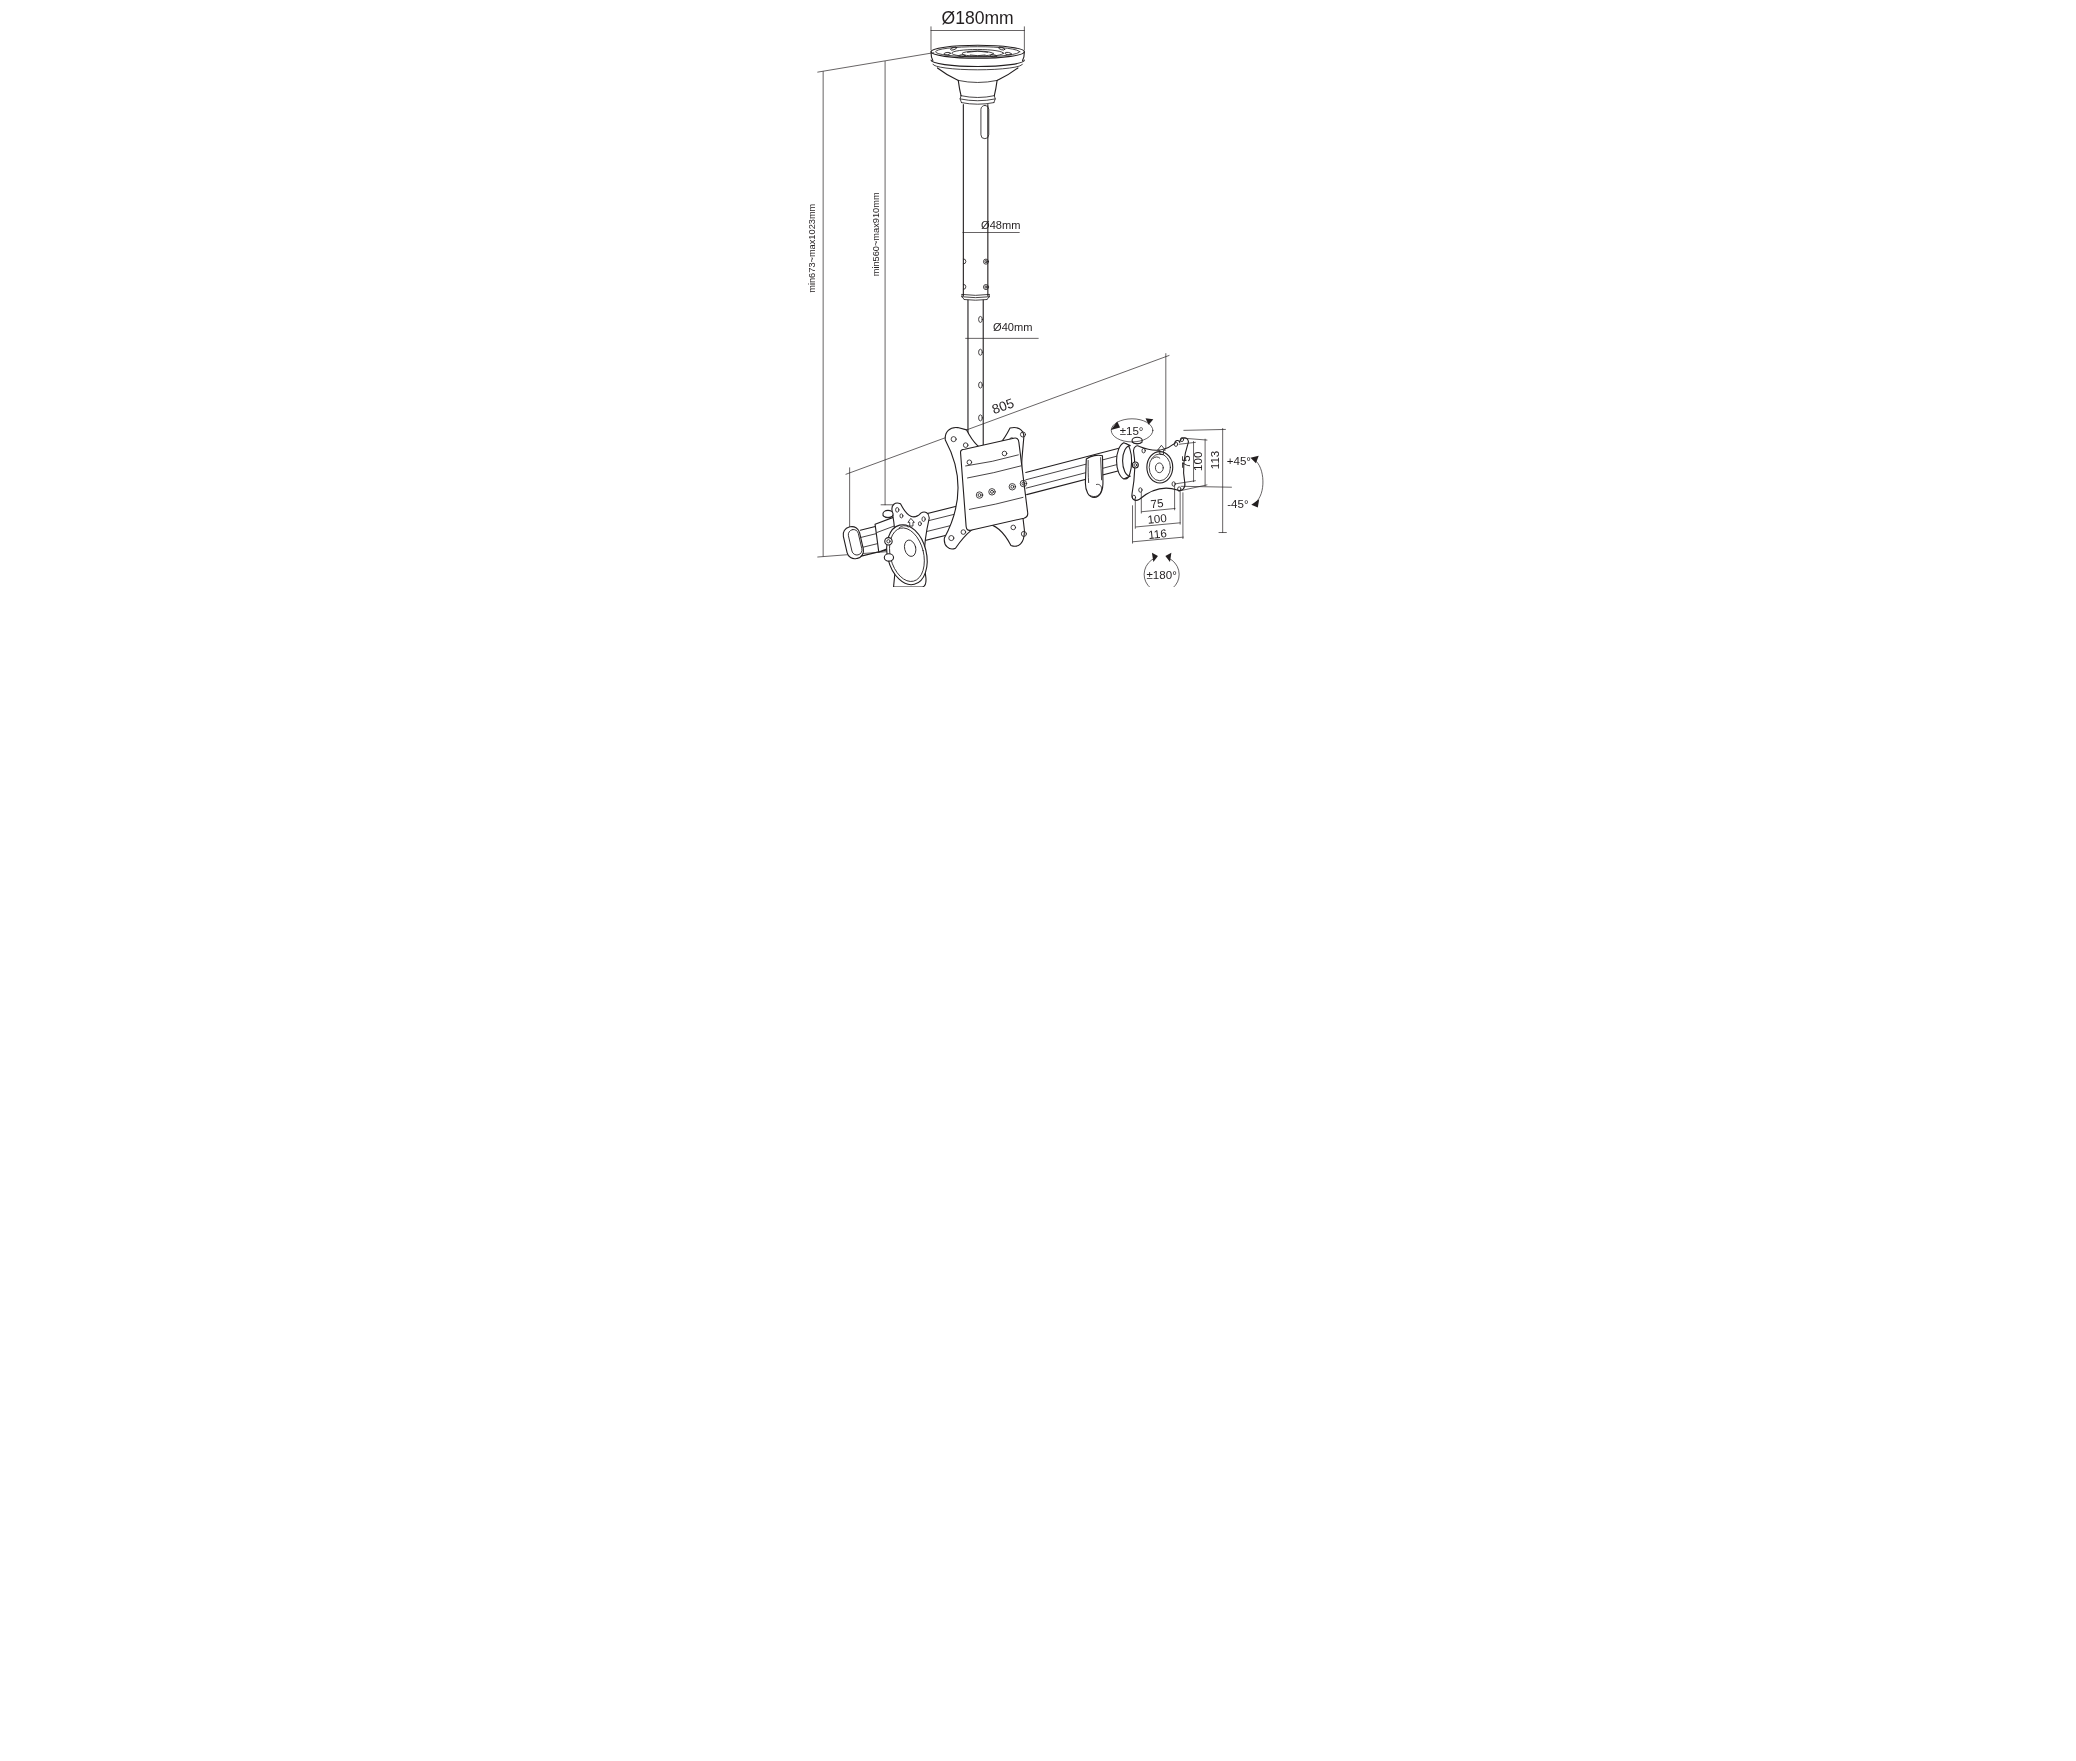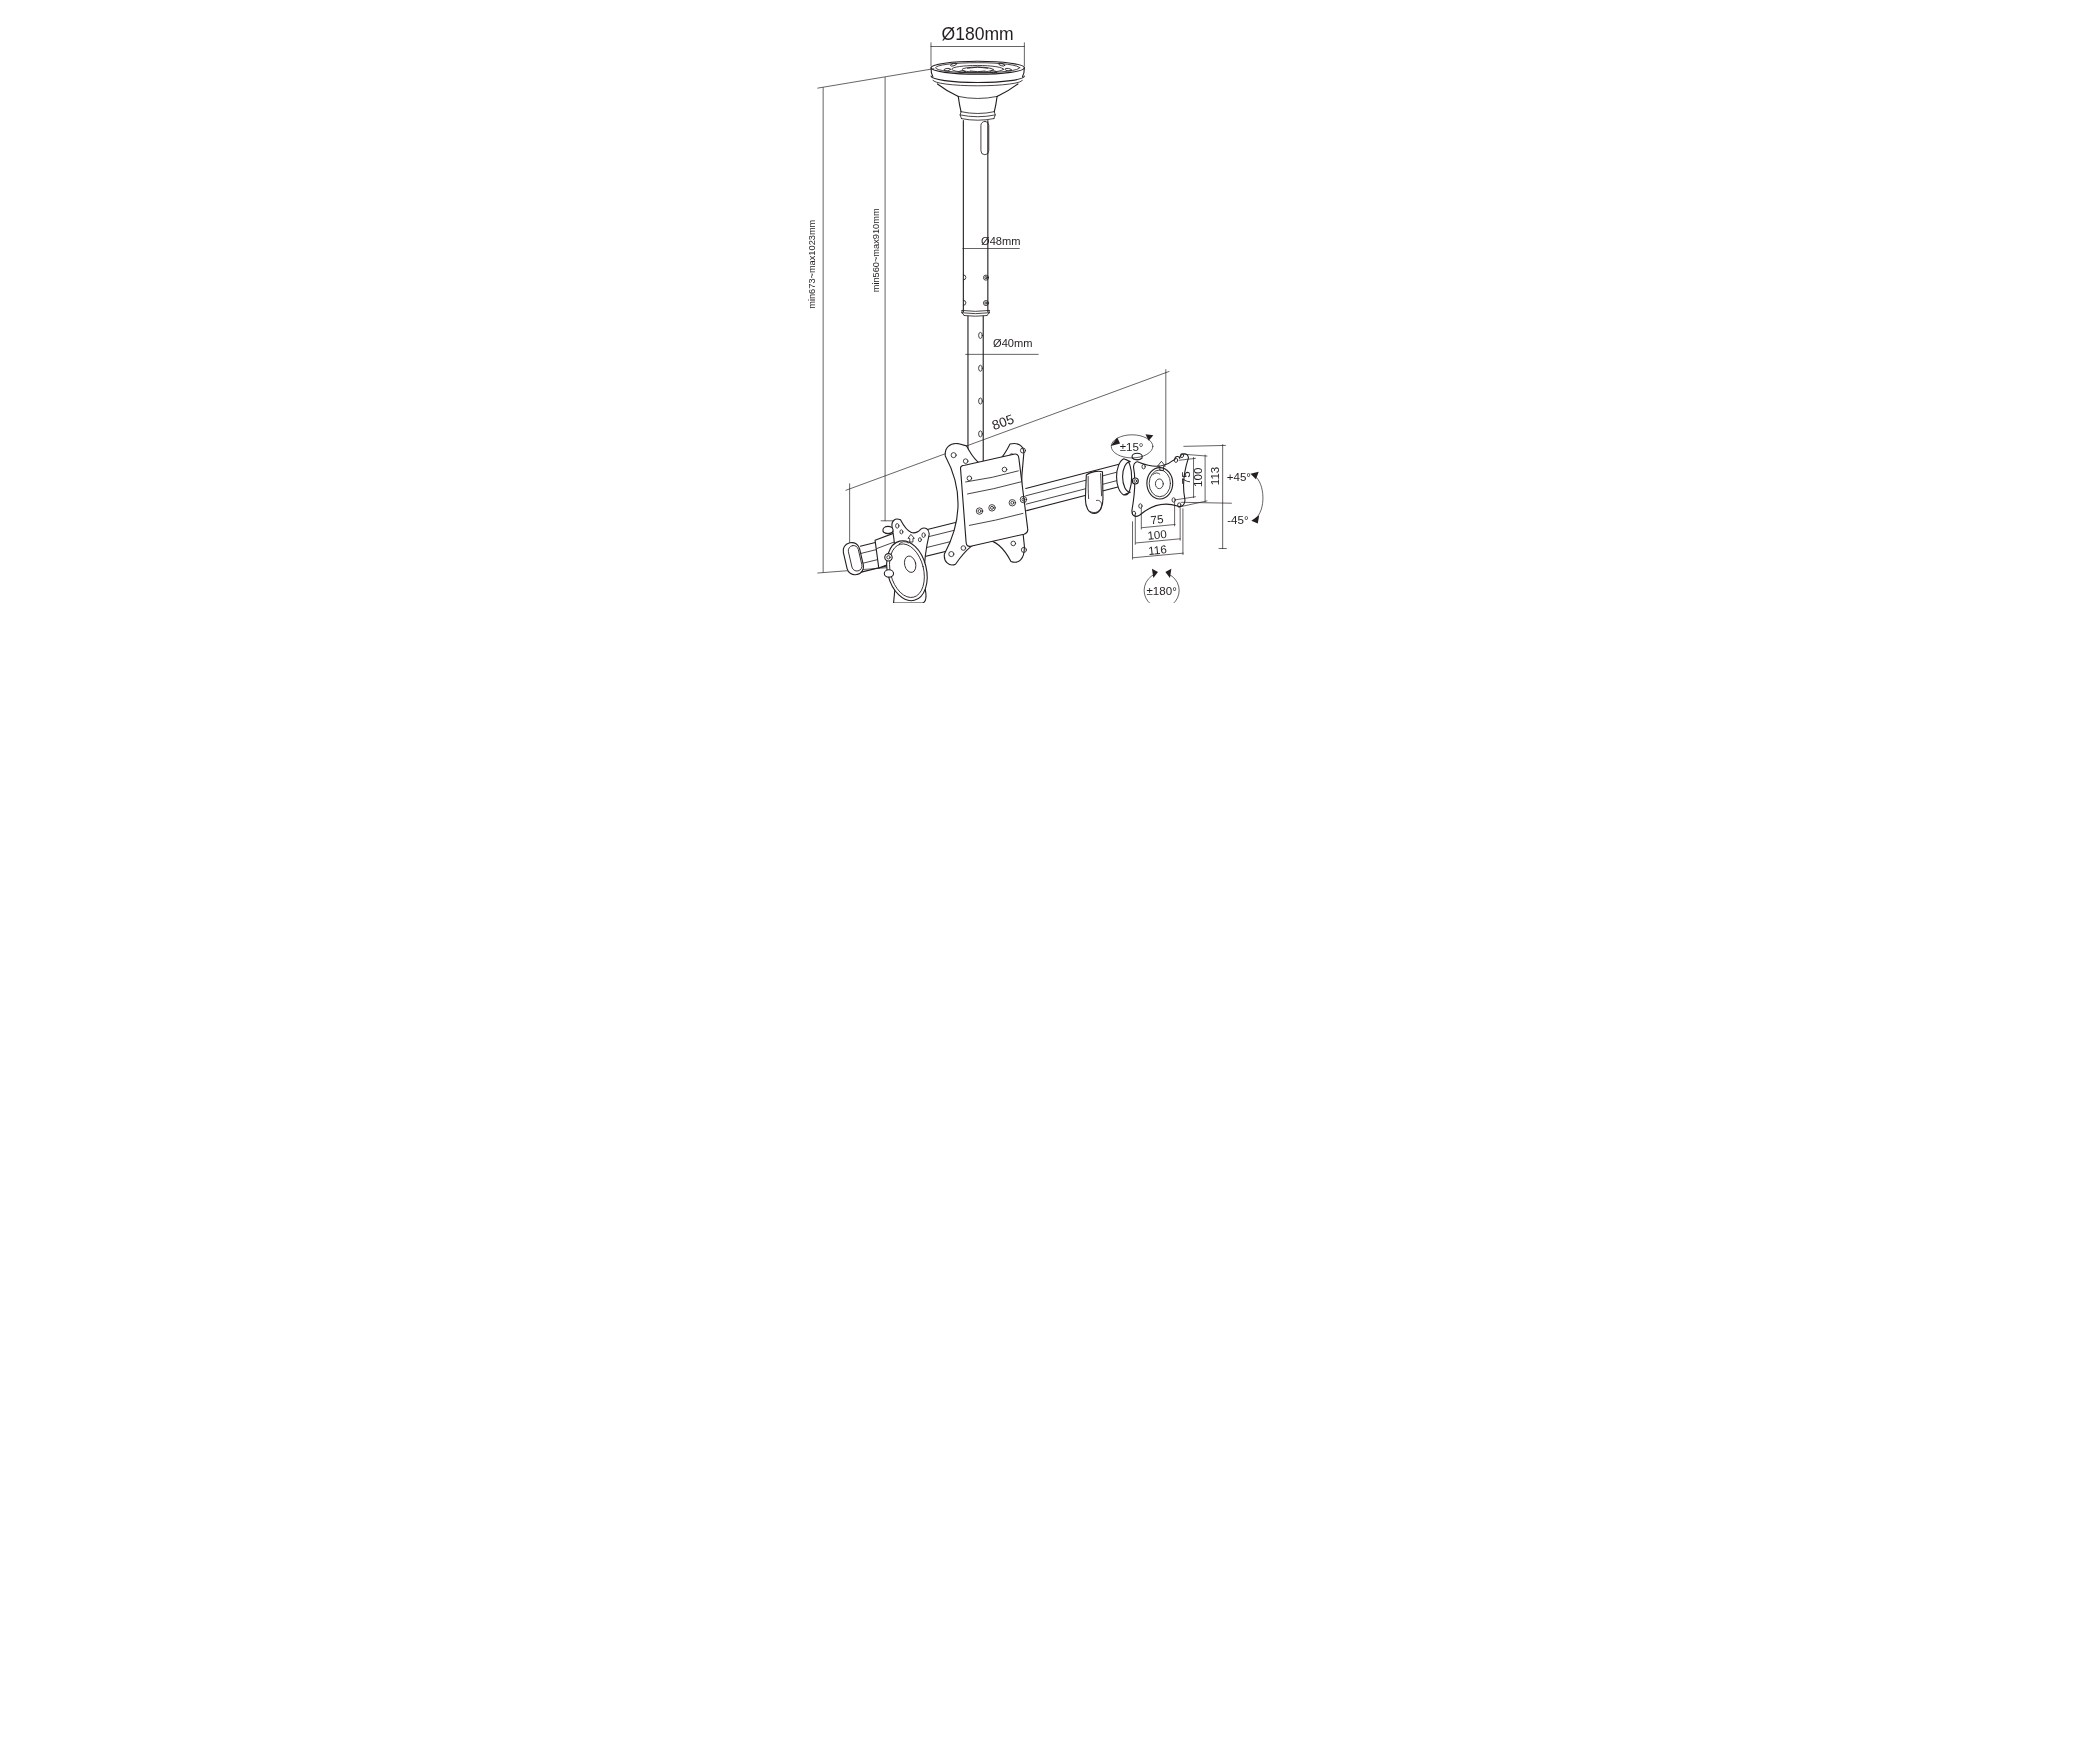--- a/index.html
+++ b/index.html
@@ -1,16 +1,16 @@
 <!DOCTYPE html>
 <html style="font-size:7.4px"><head>
 <meta charset="utf-8">
 <style>
   html,body{margin:0;padding:0;background:#fff;}
-  .page{width:100%;max-width:692px;margin:16px auto;}
+  .page{width:100%;max-width:692px;margin:0 auto;}
   svg{display:block;width:100%;height:auto;background:#fff;}
   .obj{fill:none;stroke:#231f20;stroke-width:2.4;stroke-linecap:round;stroke-linejoin:round;}
   .objf{fill:#ffffff;stroke:#231f20;stroke-width:2.4;stroke-linejoin:round;}
   .det{fill:none;stroke:#231f20;stroke-width:1.8;stroke-linecap:round;}
   .dim{fill:none;stroke:#231f20;stroke-width:1.5;stroke-linecap:round;}
   .arr{fill:#231f20;stroke:none;}
   text{fill:#231f20;font-family:"Liberation Sans","DejaVu Sans",sans-serif;}
   .t-big{font-size:38px;}
   .t-dia{font-size:24px;}
   .t-dim{font-size:20px;}

